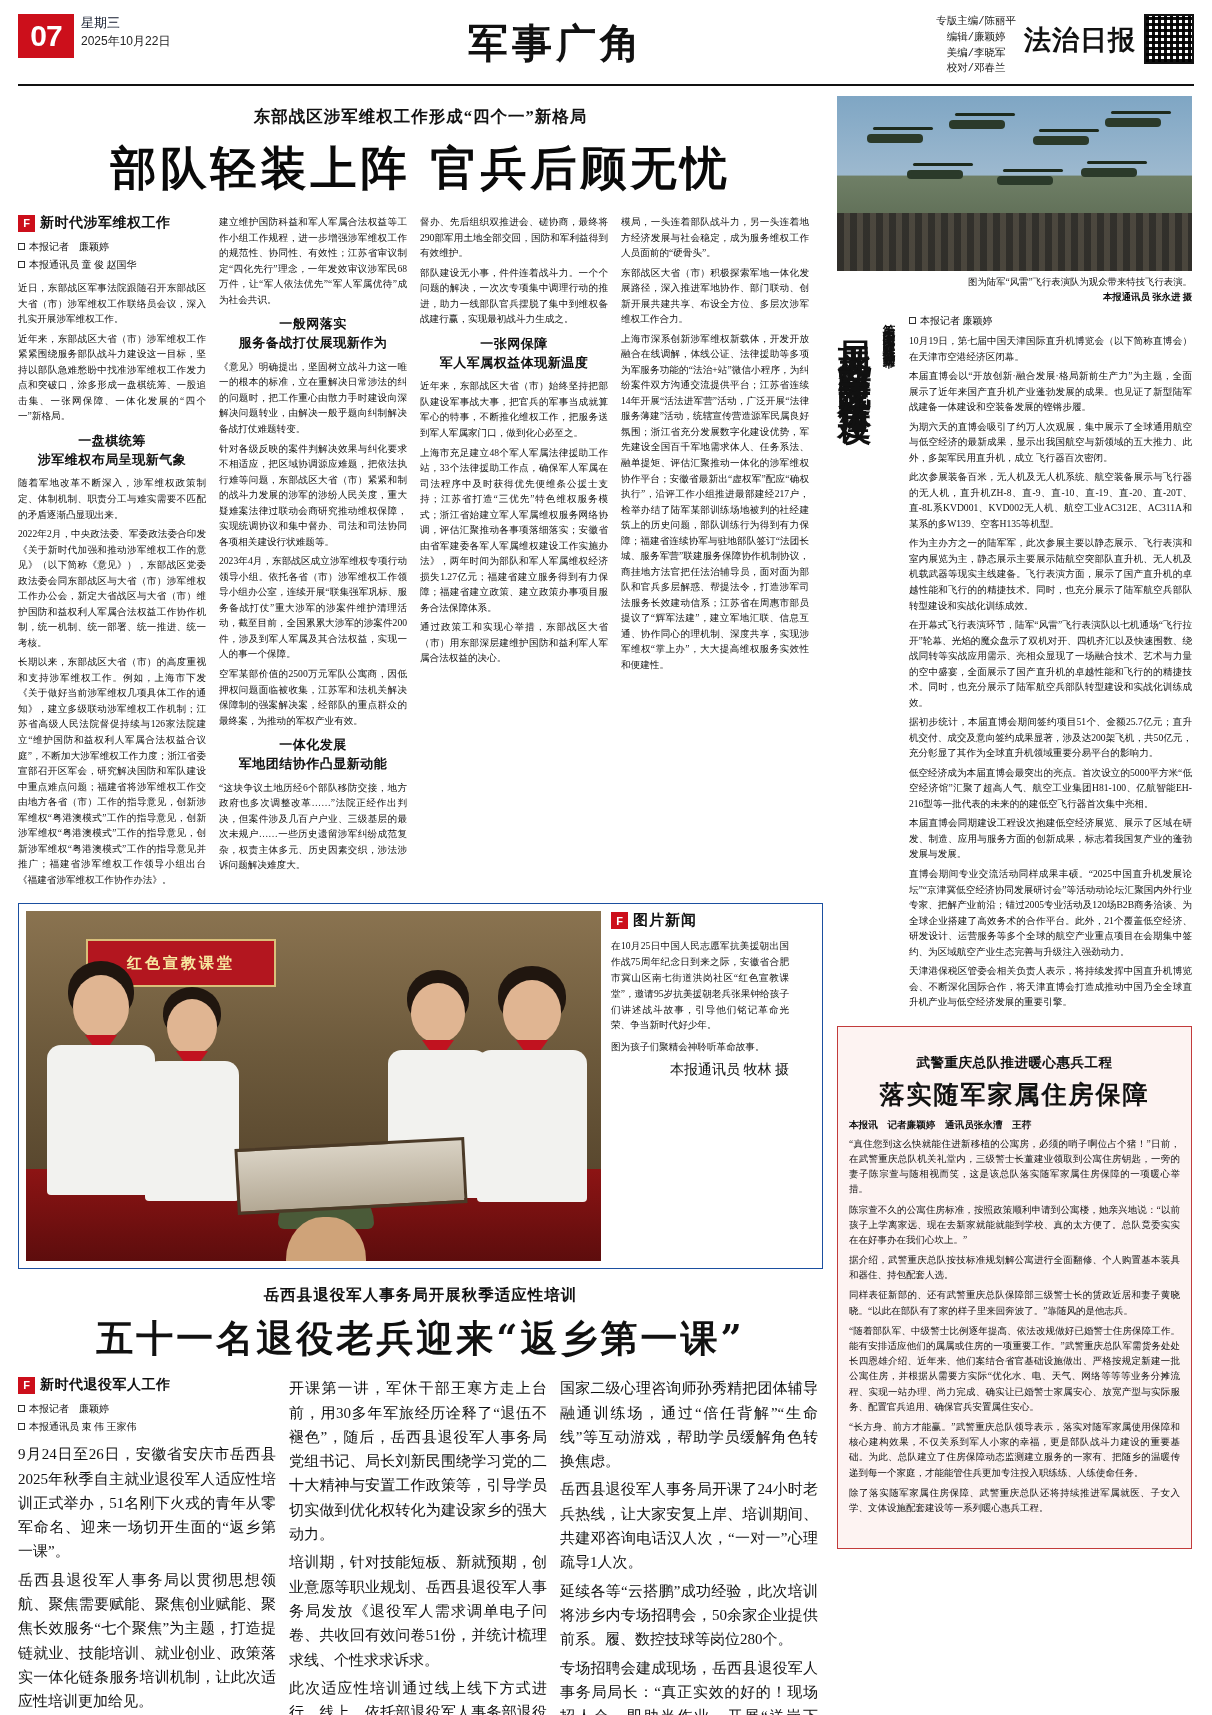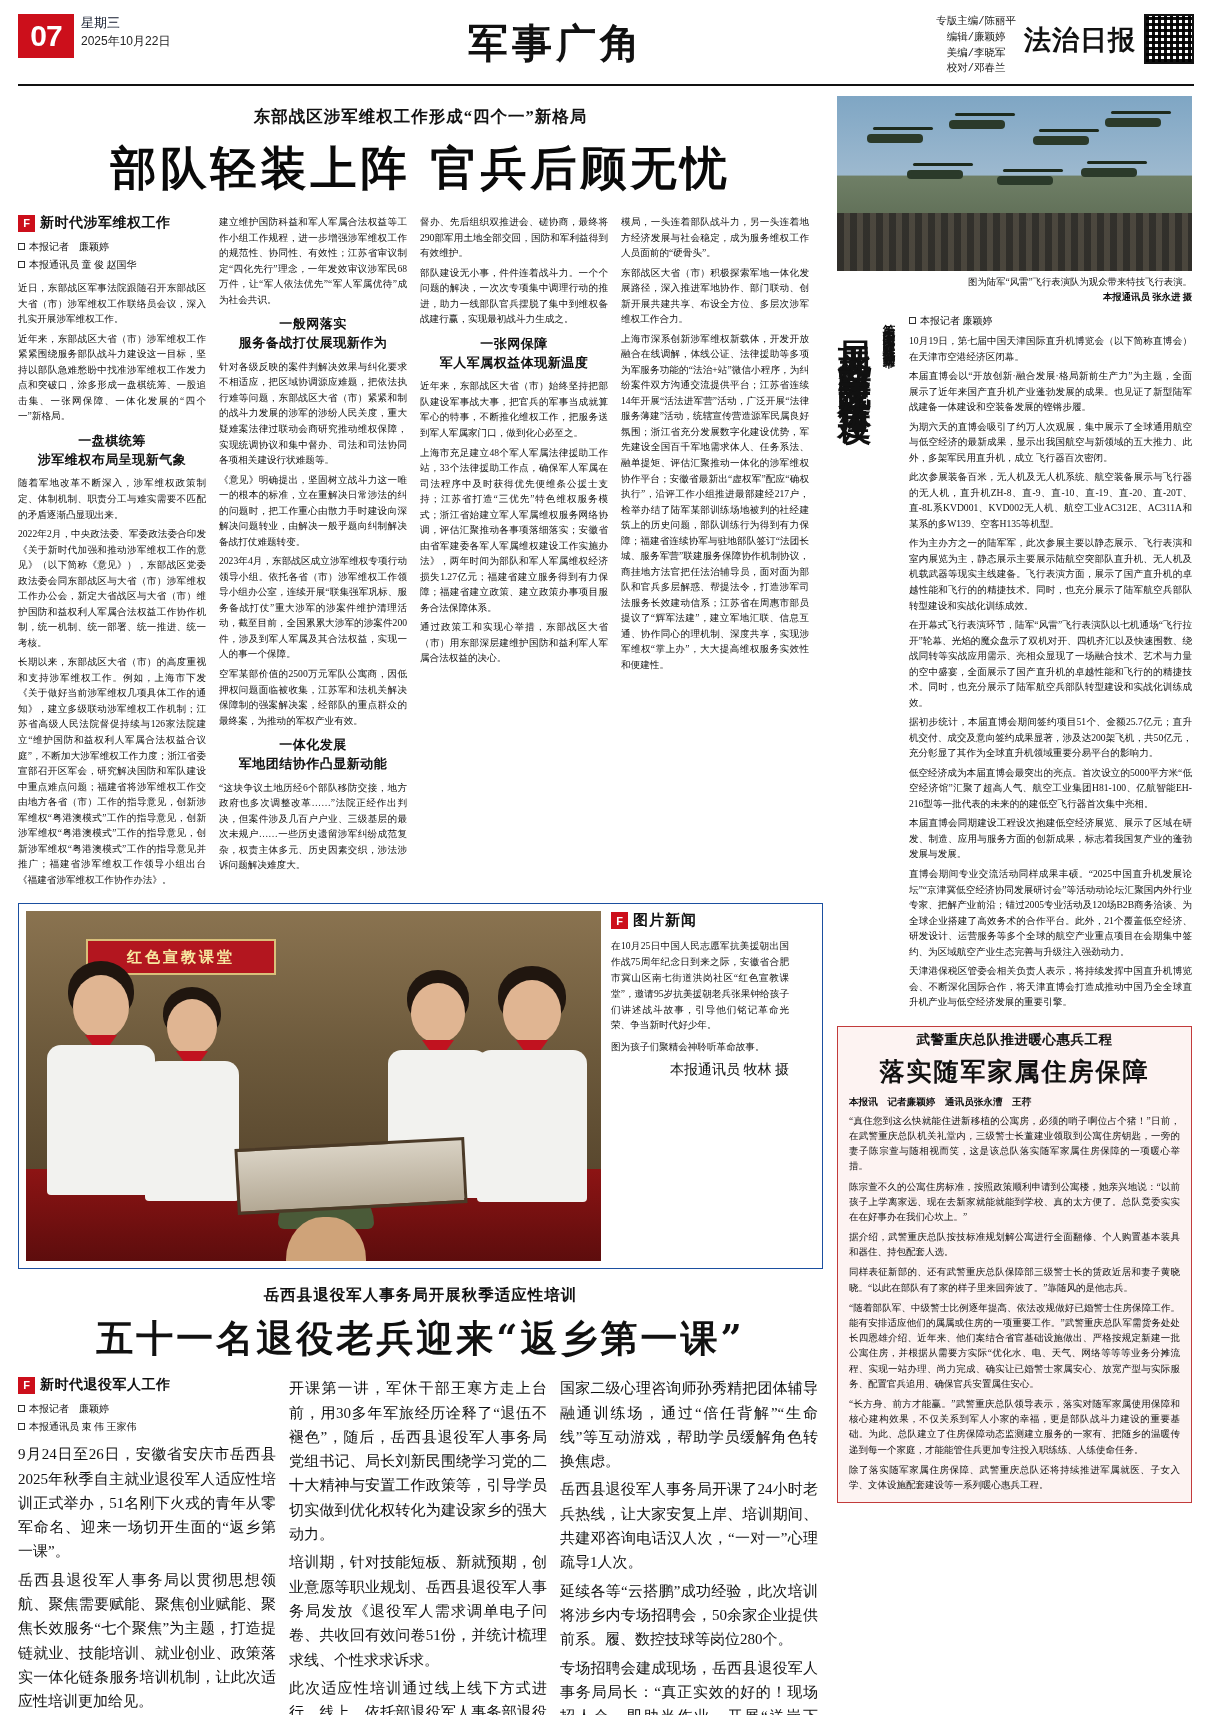--- a/index.html
+++ b/index.html
@@ -70,21 +70,21 @@
 
   
   .photoblock { margin-top:12px; border:1px solid #1b4fa0; padding:7px; display:flex; gap:10px; }
   .photo {
     width:575px; height:350px; position:relative; overflow:hidden;
     background:linear-gradient(160deg,#6b5638,#3c2f1e 55%,#241a10);
   }
   .photo .wall { position:absolute;inset:0;background:
       linear-gradient(180deg,#8a7350 0%,#6d5a3c 40%,#4a3a24 100%); }
   .photo .banner {
-    position:absolute; left:60px; top:28px; width:190px; height:36px; background:#b3161f;
+    position:absolute; left:60px; top:28px; width:190px; height:48px; background:#b3161f;
     border:2px solid #d8c07a; color:#f7e9a0; font-size:15px; font-weight:bold;
     display:flex;align-items:center;justify-content:center; letter-spacing:3px;
     font-family:"DejaVu Serif", serif;
   }
   .photo .table { position:absolute;left:0;bottom:0;width:100%;height:92px;background:linear-gradient(180deg,#8d1414,#5d0d0d); }
   .photo .book { position:absolute; left:210px; bottom:52px; width:230px; height:66px;
      background:linear-gradient(180deg,#d9d2c4,#b3a894); transform:rotate(-3deg);
      border:3px solid #4b3a27; }
   .kid { position:absolute; bottom:70px; border-radius:48% 48% 40% 40%; }
   .kid .head { position:absolute; left:50%; transform:translateX(-50%); border-radius:50%; background:#e0b592; }
@@ -124,21 +124,21 @@
     font-family:"DejaVu Serif", serif; font-weight:bold; font-size:33px; letter-spacing:6px;
     line-height:1.05; height:640px;
   }
   .vkicker { writing-mode:vertical-rl; text-orientation:upright; font-size:12.5px; line-height:1.7;
     font-weight:bold; letter-spacing:2px; height:330px; }
   .rtext { flex:1; }
   .rtext p { font-size:9.6px;line-height:1.62;text-align:justify;margin:0 0 4px; }
   .r-byline { font-size:10px; margin-bottom:5px; }
 
   
-  .boxstory { margin-top:12px; border:1px solid #c23b3b; background:#fdf3f2; padding:4px 11px; }
+  .boxstory { margin-top:12px; border:1px solid #c23b3b; background:#fdf3f2; padding:27px 11px; }
   .bs-kicker { text-align:center;font-size:13.5px;font-weight:bold;letter-spacing:.5px; }
   .bs-head { text-align:center; font-family:"DejaVu Serif", serif; font-weight:bold;
      font-size:25px; letter-spacing:2px; margin:6px 0 8px; }
   .bs-byline { font-size:9.6px; text-align:left; margin-bottom:5px; font-weight:bold; }
   .boxstory p { font-size:9.5px; line-height:1.6; text-align:justify; margin:0 0 5px; }
 
   .cols3 { display:flex; gap:13px; margin-top:4px; }
   .col3 { width:258px; }
   .col3 p { font-size:15px;line-height:1.62;text-align:justify;margin:0 0 4px; }
 </style>
@@ -194,22 +194,22 @@
 涉军维权布局呈现新气象</div>
           <p>随着军地改革不断深入，涉军维权政策制定、体制机制、职责分工与难实需要不匹配的矛盾逐渐凸显现出来。</p>
           <p>2022年2月，中央政法委、军委政法委合印发《关于新时代加强和推动涉军维权工作的意见》（以下简称《意见》），东部战区党委政法委会同东部战区与大省（市）涉军维权工作办公会，新定大省战区与大省（市）维护国防和益权利人军属合法权益工作协作机制，统一机制、统一部署、统一推进、统一考核。</p>
           <p>长期以来，东部战区大省（市）的高度重视和支持涉军维权工作。例如，上海市下发《关于做好当前涉军维权几项具体工作的通知》，建立多级联动涉军维权工作机制；江苏省高级人民法院督促持续与126家法院建立“维护国防和益权利人军属合法权益合议庭”，不断加大涉军维权工作力度；浙江省委宣部召开区军会，研究解决国防和军队建设中重点难点问题；福建省将涉军维权工作交由地方各省（市）工作的指导意见，创新涉军维权“粤港澳模式”工作的指导意见，创新涉军维权“粤港澳模式”工作的指导意见，创新涉军维权“粤港澳模式”工作的指导意见并推广；福建省涉军维权工作领导小组出台《福建省涉军维权工作协作办法》。</p>
         </div>
 
         <div class="col">
           <p>建立维护国防科益和军人军属合法权益等工作小组工作规程，进一步增强涉军维权工作的规范性、协同性、有效性；江苏省审议制定“四化先行”理念，一年发效审议涉军民68万件，让“军人依法优先”“军人军属优待”成为社会共识。</p>
           <div class="subhead two" style="white-space:pre-line">一般网落实
 服务备战打仗展现新作为</div>
+          <p>《意见》明确提出，坚固树立战斗力这一唯一的根本的标准，立在重解决日常涉法的纠的问题时，把工作重心由散力手时建设向深解决问题转业，由解决一般乎题向纠制解决备战打仗难题转变。</p>
           <p>针对各级反映的案件判解决效果与纠化要求不相适应，把区域协调源应难题，把依法执行难等问题，东部战区大省（市）紧紧和制的战斗力发展的涉军的涉纷人民关度，重大疑难案法律过联动会商研究推动维权保障，实现统调协议和集中督办、司法和司法协同各项相关建设行状难题等。</p>
-          <p>《意见》明确提出，坚固树立战斗力这一唯一的根本的标准，立在重解决日常涉法的纠的问题时，把工作重心由散力手时建设向深解决问题转业，由解决一般乎题向纠制解决备战打仗难题转变。</p>
           <p>2023年4月，东部战区成立涉军维权专项行动领导小组。依托各省（市）涉军维权工作领导小组办公室，连续开展“联集强军巩标、服务备战打仗”重大涉军的涉案件维护清理活动，截至目前，全国累累大涉军的涉案件200件，涉及到军人军属及其合法权益，实现一人的事一个保障。</p>
           <p>空军某部价值的2500万元军队公寓商，因低押权问题面临被收集，江苏军和法机关解决保障制的强案解决案，经部队的重点群众的最终案，为推动的军权产业有效。</p>
           <div class="subhead two" style="white-space:pre-line">一体化发展
 军地团结协作凸显新动能</div>
           <p>“这块争议土地历经6个部队移防交接，地方政府也多次调整改革……”法院正经作出判决，但案件涉及几百户户业、三级基层的最次未规户……一些历史遗留涉军纠纷成范复杂，权责主体多元、历史因素交织，涉法涉诉问题解决难度大。</p>
         </div>
 
         <div class="col">
           <p>督办、先后组织双推进会、磋协商，最终将290部军用土地全部交回，国防和军利益得到有效维护。</p>
           <p>部队建设无小事，件件连着战斗力。一个个问题的解决，一次次专项集中调理行动的推进，助力一线部队官兵摆脱了集中到维权备战建行赢，实现最初战斗力生成之。</p>

